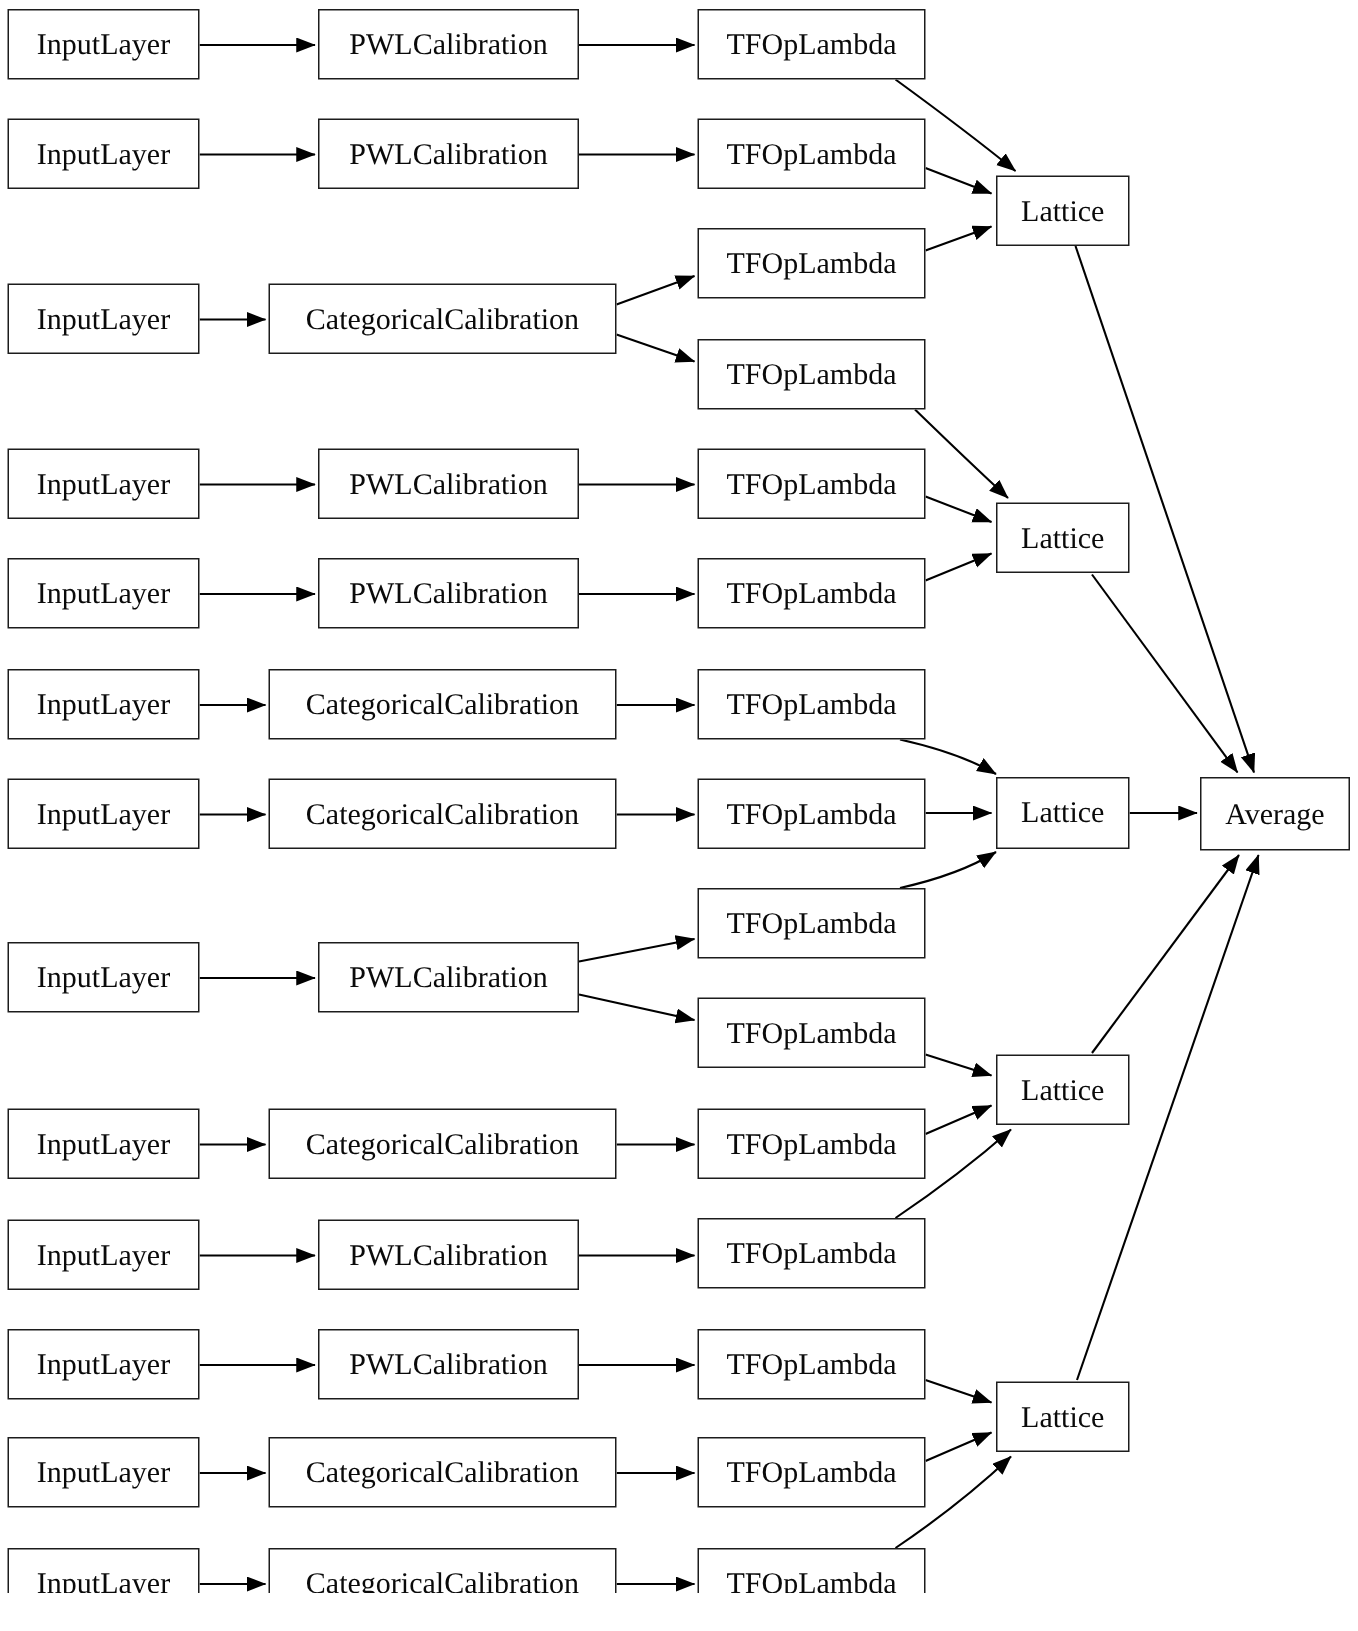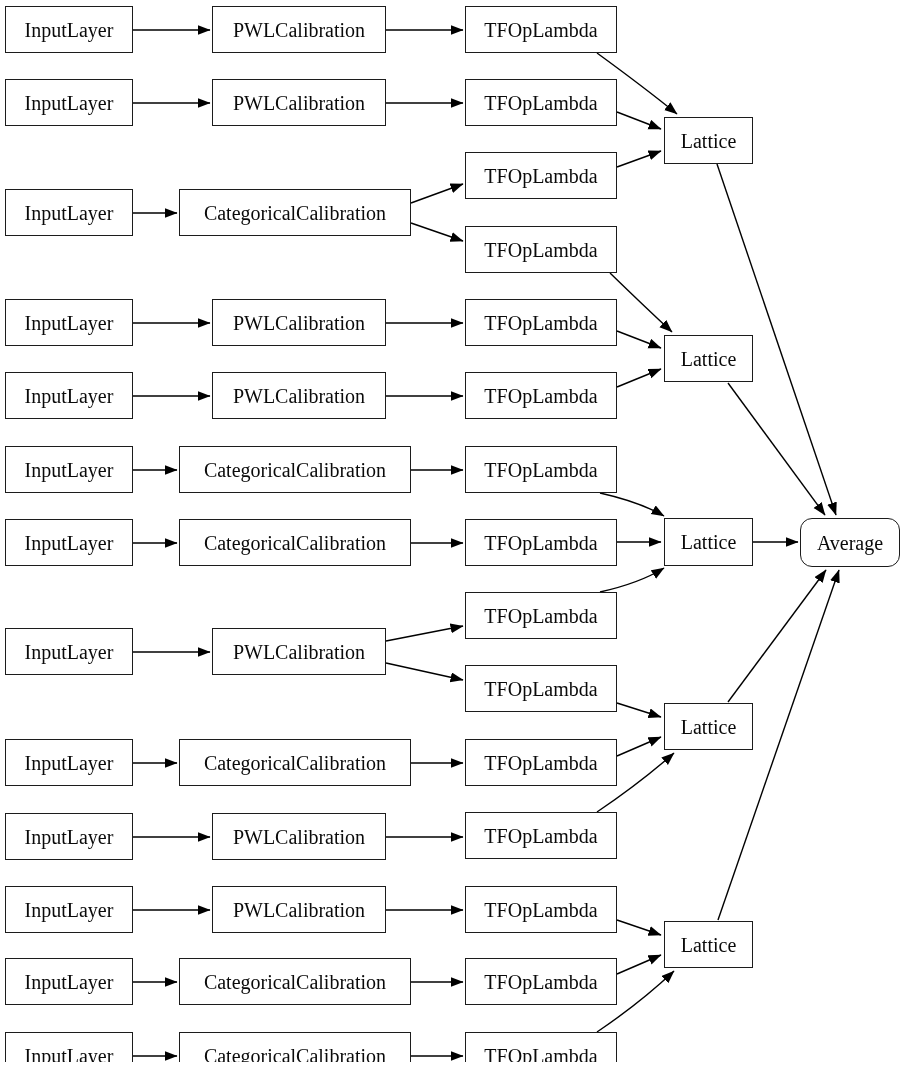--- a/index.html
+++ b/index.html
@@ -226,17 +226,17 @@
       </div>
       <div class="node" style="left: 664px; top: 518px; width: 89px; height: 48px;">
         <span>Lattice</span>
       </div>
       <div class="node" style="left: 664px; top: 703px; width: 89px; height: 47px;">
         <span>Lattice</span>
       </div>
       <div class="node" style="left: 664px; top: 921px; width: 89px; height: 47px;">
         <span>Lattice</span>
       </div>
-      <div class="node" style="left: 800px; top: 518px; width: 100px; height: 49px; border-radius: 12px;">
+      <div class="node" style="left: 800px; top: 518px; width: 100px; height: 49px;">
         <span>Average</span>
       </div>
     </div>
 </div>
 
 </body></html>

